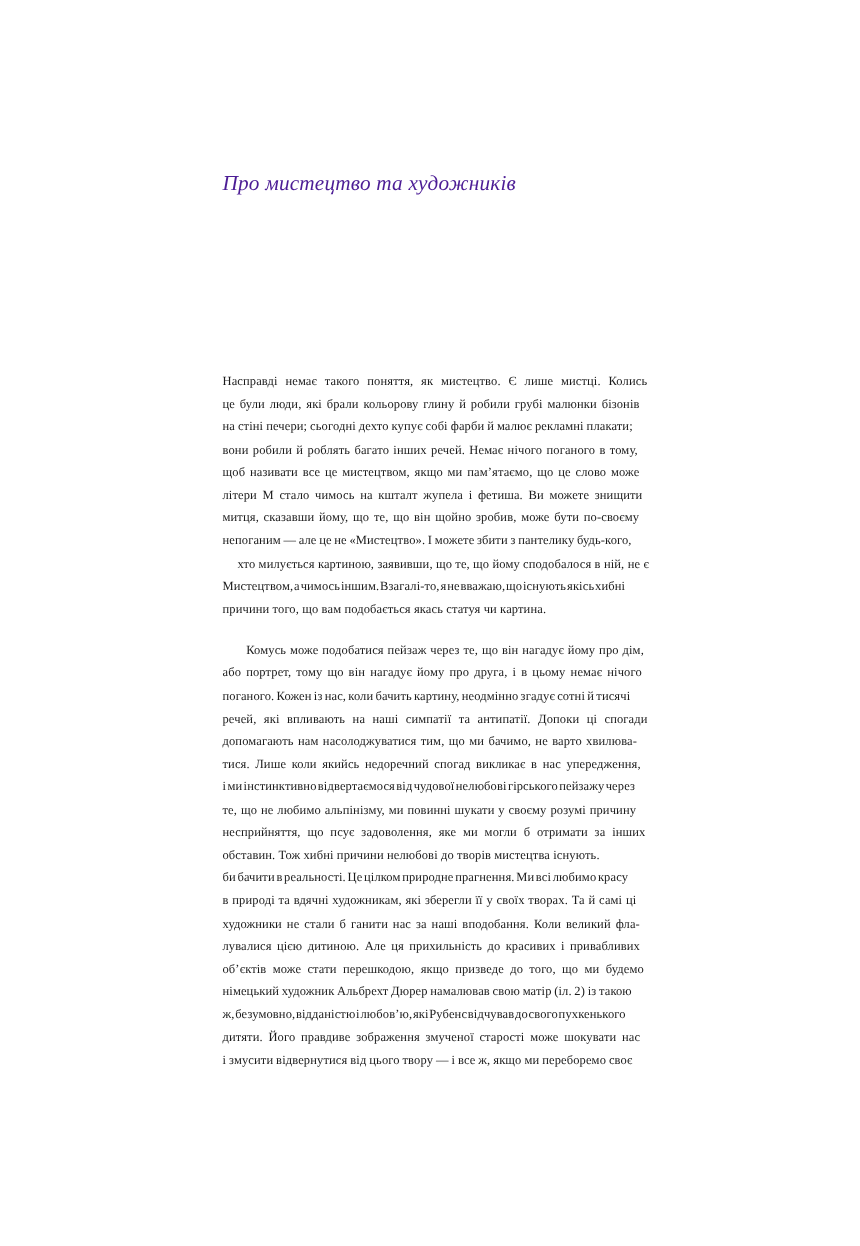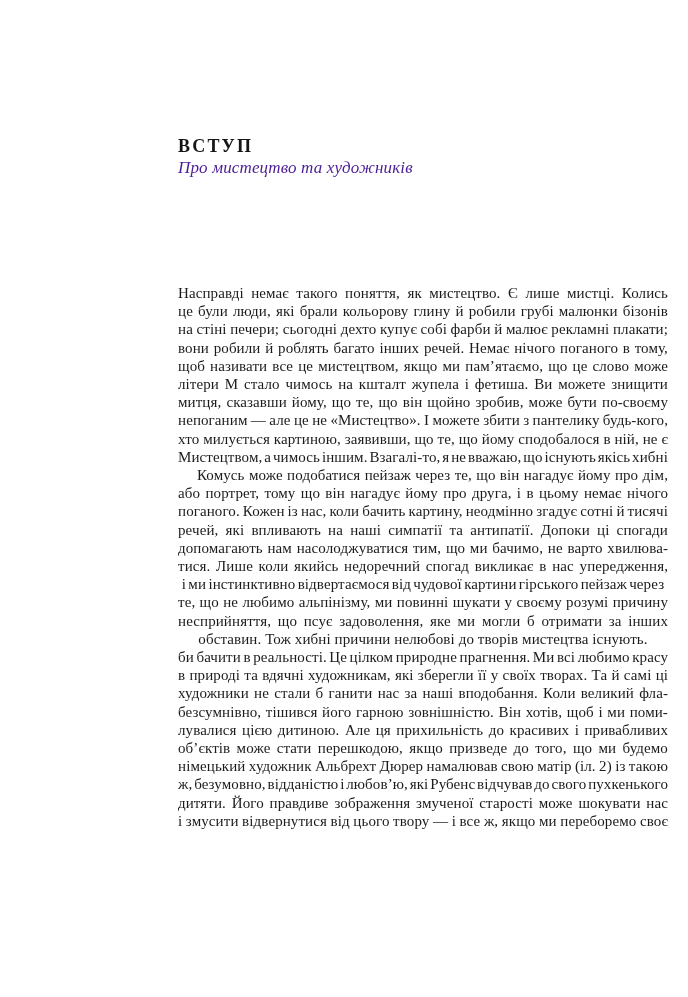--- a/index.html
+++ b/index.html
@@ -33,77 +33,76 @@
     margin: 0;
     font-style: italic;
     font-size: 17px;
     line-height: 21px;
     letter-spacing: 0.15px;
     color: #4c1d95;
   }
   .text-block {
     position: absolute;
     left: 178px;
-    top: 284px;
+    top: 297px;
     width: 490px;
-    font-size: 15px;
+    font-size: 10px;
     line-height: 18.2px;
     letter-spacing: 0.1px;
-    text-align: center;
   }
   .paragraph {
     margin: 0;
   }
   .line {
     white-space: nowrap;
     overflow: visible;
   }
   .line.indent {
     padding-left: 19px;
+    margin-top: 15px;
   }
 </style>
 </head>
 <body>
 
 <div class="page">
   <header class="chapter-header">
-    <h1 class="chapter-title">ВСТУП</h1>
     <p class="chapter-subtitle">Про мистецтво та художників</p>
   </header>
 
   <main class="text-block" id="text-block">
       <div class="paragraph">
         <div class="line"><span style="word-spacing: 3.62px;">Насправді немає такого поняття, як мистецтво. Є лише мистці. Колись</span></div>
         <div class="line"><span style="word-spacing: 1.27px;">це були люди, які брали кольорову глину й робили грубі малюнки бізонів</span></div>
         <div class="line"><span style="word-spacing: -0.25px;">на стіні печери; сьогодні дехто купує собі фарби й малює рекламні плакати;</span></div>
         <div class="line"><span style="word-spacing: 0.88px;">вони робили й роблять багато інших речей. Немає нічого поганого в тому,</span></div>
         <div class="line"><span style="word-spacing: 1.24px;">щоб називати все це мистецтвом, якщо ми пам’ятаємо, що це слово може</span></div>
         <div class="line"><span style="word-spacing: 1.92px;">літери М стало чимось на кшталт жупела і фетиша. Ви можете знищити</span></div>
         <div class="line"><span style="word-spacing: 1.18px;">митця, сказавши йому, що те, що він щойно зробив, може бути по-своєму</span></div>
         <div class="line"><span style="word-spacing: -0.48px;">непоганим — але це не «Мистецтво». І можете збити з пантелику будь-кого,</span></div>
-        <div class="line"><span style="word-spacing: 0.01px;">хто милується картиною, заявивши, що те, що йому сподобалося в ній, не є</span></div>
+        <div class="line"><span style="word-spacing: 0.01px; margin-left: 12px;">хто милується картиною, заявивши, що те, що йому сподобалося в ній, не є</span></div>
         <div class="line"><span style="word-spacing: -1.92px;">Мистецтвом, а чимось іншим. Взагалі-то, я не вважаю, що існують якісь хибні</span></div>
+        <div class="line no-just"><span style="word-spacing: 0px;">причини того, що вам подобається якась статуя чи картина.</span></div>
       </div>
       <div class="paragraph">
         <div class="line indent"><span style="word-spacing: 0.5px;">Комусь може подобатися пейзаж через те, що він нагадує йому про дім,</span></div>
         <div class="line"><span style="word-spacing: 1.48px;">або портрет, тому що він нагадує йому про друга, і в цьому немає нічого</span></div>
         <div class="line"><span style="word-spacing: -0.82px;">поганого. Кожен із нас, коли бачить картину, неодмінно згадує сотні й тисячі</span></div>
         <div class="line"><span style="word-spacing: 3.34px;">речей, які впливають на наші симпатії та антипатії. Допоки ці спогади</span></div>
         <div class="line"><span style="word-spacing: 0.89px;">допомагають нам насолоджуватися тим, що ми бачимо, не варто хвилюва-</span></div>
         <div class="line"><span style="word-spacing: 1.85px;">тися. Лише коли якийсь недоречний спогад викликає в нас упередження,</span></div>
-        <div class="line"><span style="word-spacing: -1.55px;">і ми інстинктивно відвертаємося від чудової картини гірського пейзаж через</span></div>
+        <div class="line"><span style="word-spacing: -1.55px;">і ми інстинктивно відвертаємося від чудової нелюбові гірського пейзажу через</span></div>
         <div class="line"><span style="word-spacing: 0.51px;">те, що не любимо альпінізму, ми повинні шукати у своєму розумі причину</span></div>
         <div class="line"><span style="word-spacing: 2.85px;">несприйняття, що псує задоволення, яке ми могли б отримати за інших</span></div>
         <div class="line no-just"><span style="word-spacing: 0px;">обставин. Тож хибні причини нелюбові до творів мистецтва існують.</span></div>
       </div>
       <div class="paragraph">
         <div class="line"><span style="word-spacing: -1.28px;">би бачити в реальності. Це цілком природне прагнення. Ми всі любимо красу</span></div>
         <div class="line"><span style="word-spacing: 0.4px;">в природі та вдячні художникам, які зберегли її у своїх творах. Та й самі ці</span></div>
         <div class="line"><span style="word-spacing: 1.34px;">художники не стали б ганити нас за наші вподобання. Коли великий фла-</span></div>
-        <div class="line"><span style="word-spacing: 0.8px;">безсумнівно, тішився його гарною зовнішністю. Він хотів, щоб і ми поми-</span></div>
         <div class="line"><span style="word-spacing: 1.68px;">лувалися цією дитиною. Але ця прихильність до красивих і привабливих</span></div>
         <div class="line"><span style="word-spacing: 2.46px;">об’єктів може стати перешкодою, якщо призведе до того, що ми будемо</span></div>
         <div class="line"><span style="word-spacing: -0.47px;">німецький художник Альбрехт Дюрер намалював свою матір (іл. 2) із такою</span></div>
         <div class="line"><span style="word-spacing: -2.02px;">ж, безумовно, відданістю і любов’ю, які Рубенс відчував до свого пухкенького</span></div>
         <div class="line"><span style="word-spacing: 1.96px;">дитяти. Його правдиве зображення змученої старості може шокувати нас</span></div>
         <div class="line"><span style="word-spacing: -0.27px;">і змусити відвернутися від цього твору — і все ж, якщо ми переборемо своє</span></div>
       </div>
     </main>
 </div>
 

